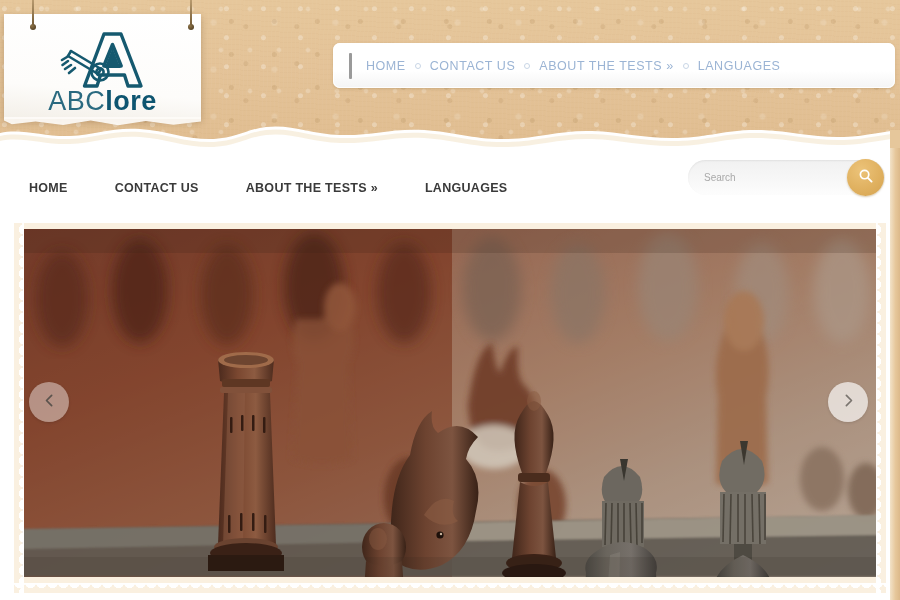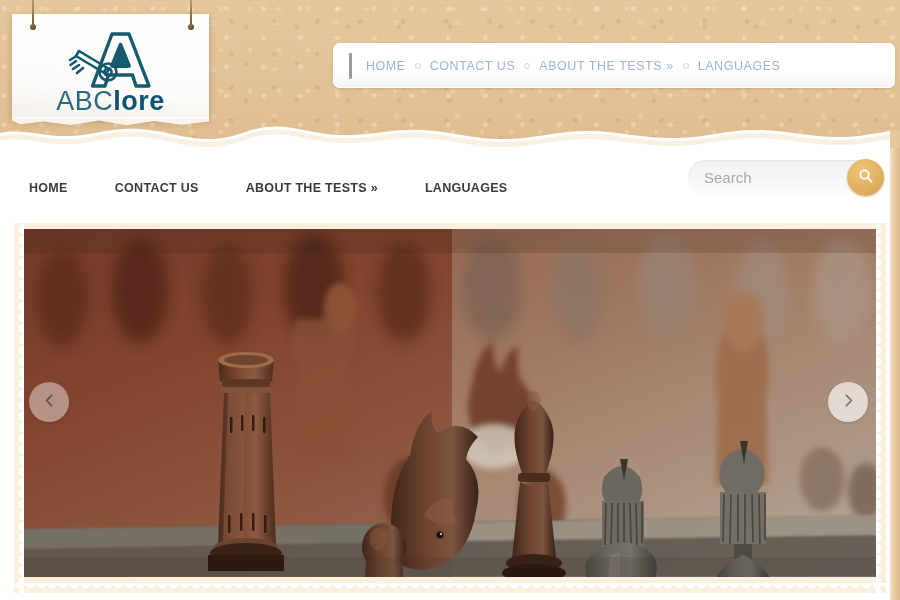--- a/index.html
+++ b/index.html
@@ -53,21 +53,21 @@
   .torn-edge {
     position: absolute;
     left: 0; top: 118px;
     width: 900px; height: 34px;
     pointer-events: none;
   }
 
   
   .sign {
     position: absolute;
-    left: 12px; top: 14px;
+    left: 4px; top: 14px;
     width: 197px;
     height: 105px;
     background: linear-gradient(185deg, #ffffff 0%, #fdfcfa 70%, #f3efe8 100%);
     box-shadow: 0 3px 7px rgba(90,60,25,0.30);
   }
   .sign::after {
     content: "";
     position: absolute;
     left: 0; bottom: -8px;
     width: 197px; height: 10px;
@@ -186,21 +186,21 @@
     box-shadow: inset 0 1px 2px rgba(0,0,0,0.07);
   }
   .search-input {
     position: absolute;
     left: 16px; top: 0;
     width: 150px; height: 35px;
     border: none;
     outline: none;
     background: transparent;
     font-family: "Liberation Sans", sans-serif;
-    font-size: 15px;
+    font-size: 10px;
     color: #6d6d6d;
   }
   .search-input::placeholder { color: #a9a9a9; }
   .search-btn {
     position: absolute;
     left: 847px; top: 159px;
     width: 37px; height: 37px;
     border-radius: 50%;
     border: none;
     cursor: pointer;

